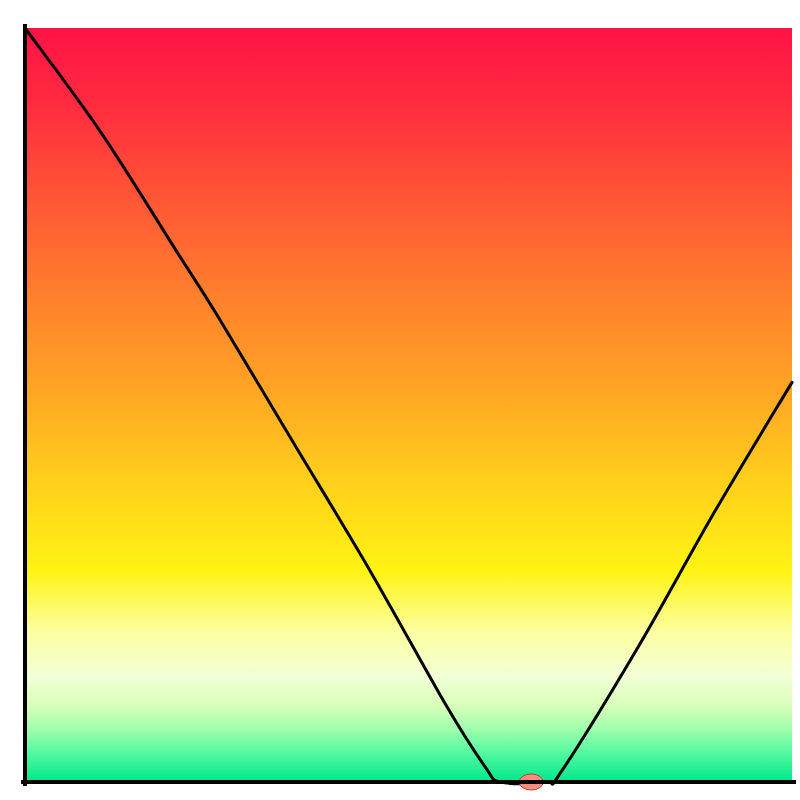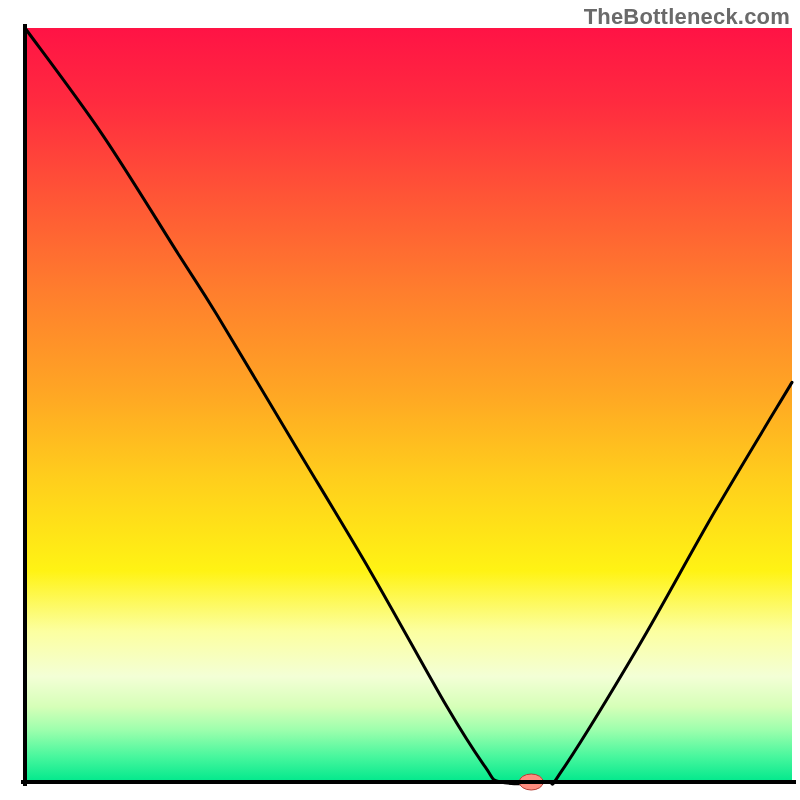--- a/index.html
+++ b/index.html
@@ -27,21 +27,20 @@
     font-family: Arial, sans-serif;
   }
   svg {
     display: block;
   }
 </style>
 </head>
 <body>
 
 <div class="chart-container">
-  <div class="watermark">TheBottleneck.com</div>
   <svg id="chart-svg" width="800" height="800" viewBox="0 0 800 800">
     <defs>
       <linearGradient id="bg-gradient" x1="0" y1="0" x2="0" y2="1">
           <stop offset="0%" stop-color="#ff1345"></stop>
           <stop offset="10%" stop-color="#ff2b3f"></stop>
           <stop offset="22%" stop-color="#ff5436"></stop>
           <stop offset="35%" stop-color="#ff7e2d"></stop>
           <stop offset="48%" stop-color="#ffa524"></stop>
           <stop offset="60%" stop-color="#ffcf1c"></stop>
           <stop offset="72%" stop-color="#fff314"></stop>

